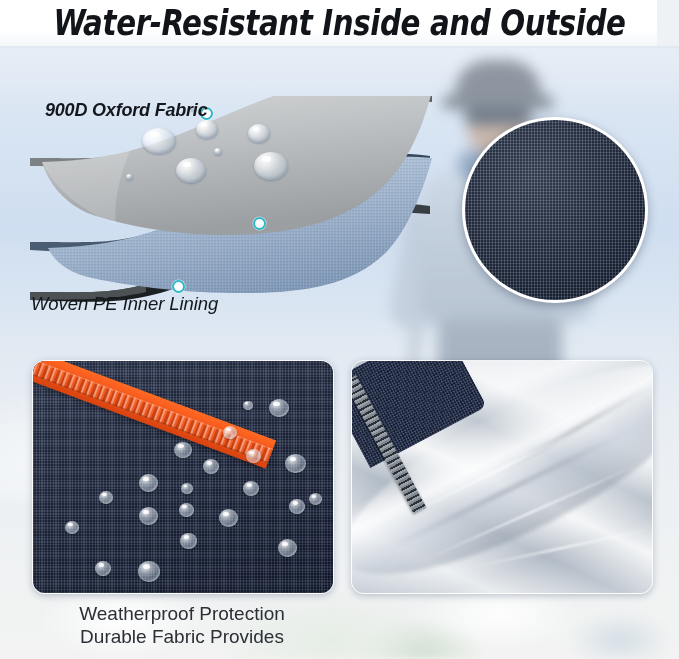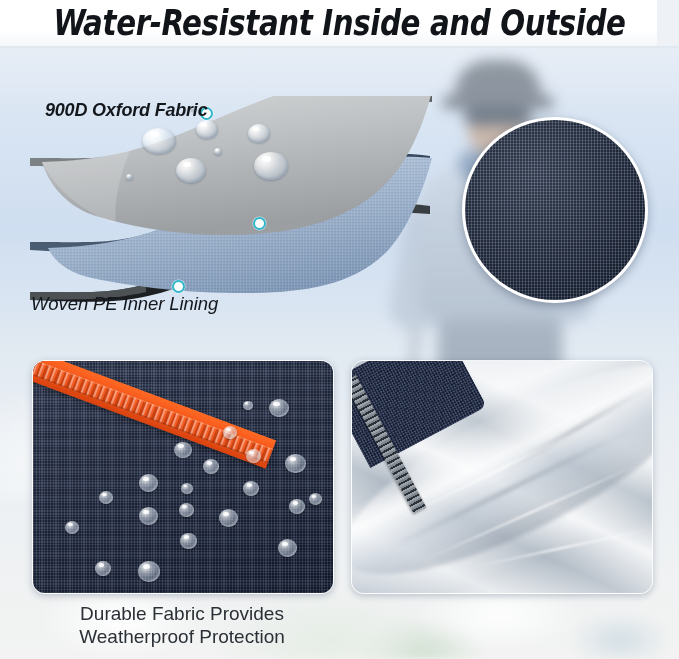--- a/index.html
+++ b/index.html
@@ -324,17 +324,17 @@
     <div class="silver-crease" style="left:30px;top:104px;width:250px;transform:rotate(-26deg);"></div>
     <div class="silver-crease" style="left:60px;top:150px;width:240px;transform:rotate(-24deg);"></div>
     <div class="silver-shadow" style="left:20px;top:128px;width:270px;transform:rotate(-26deg);"></div>
     <div class="silver-crease" style="left:120px;top:186px;width:180px;transform:rotate(-12deg);"></div>
     <div class="silver-shadow" style="left:140px;top:66px;width:170px;transform:rotate(-30deg);"></div>
     <div class="corner-navy"></div>
     <div class="corner-zip"></div>
   </div>
 
   <div class="caption caption-left">
+    <span>Weatherproof Protection</span>
     <span>Durable Fabric Provides</span>
-    <span>Weatherproof Protection</span>
   </div>
 
 </div>
 
 </body></html>

